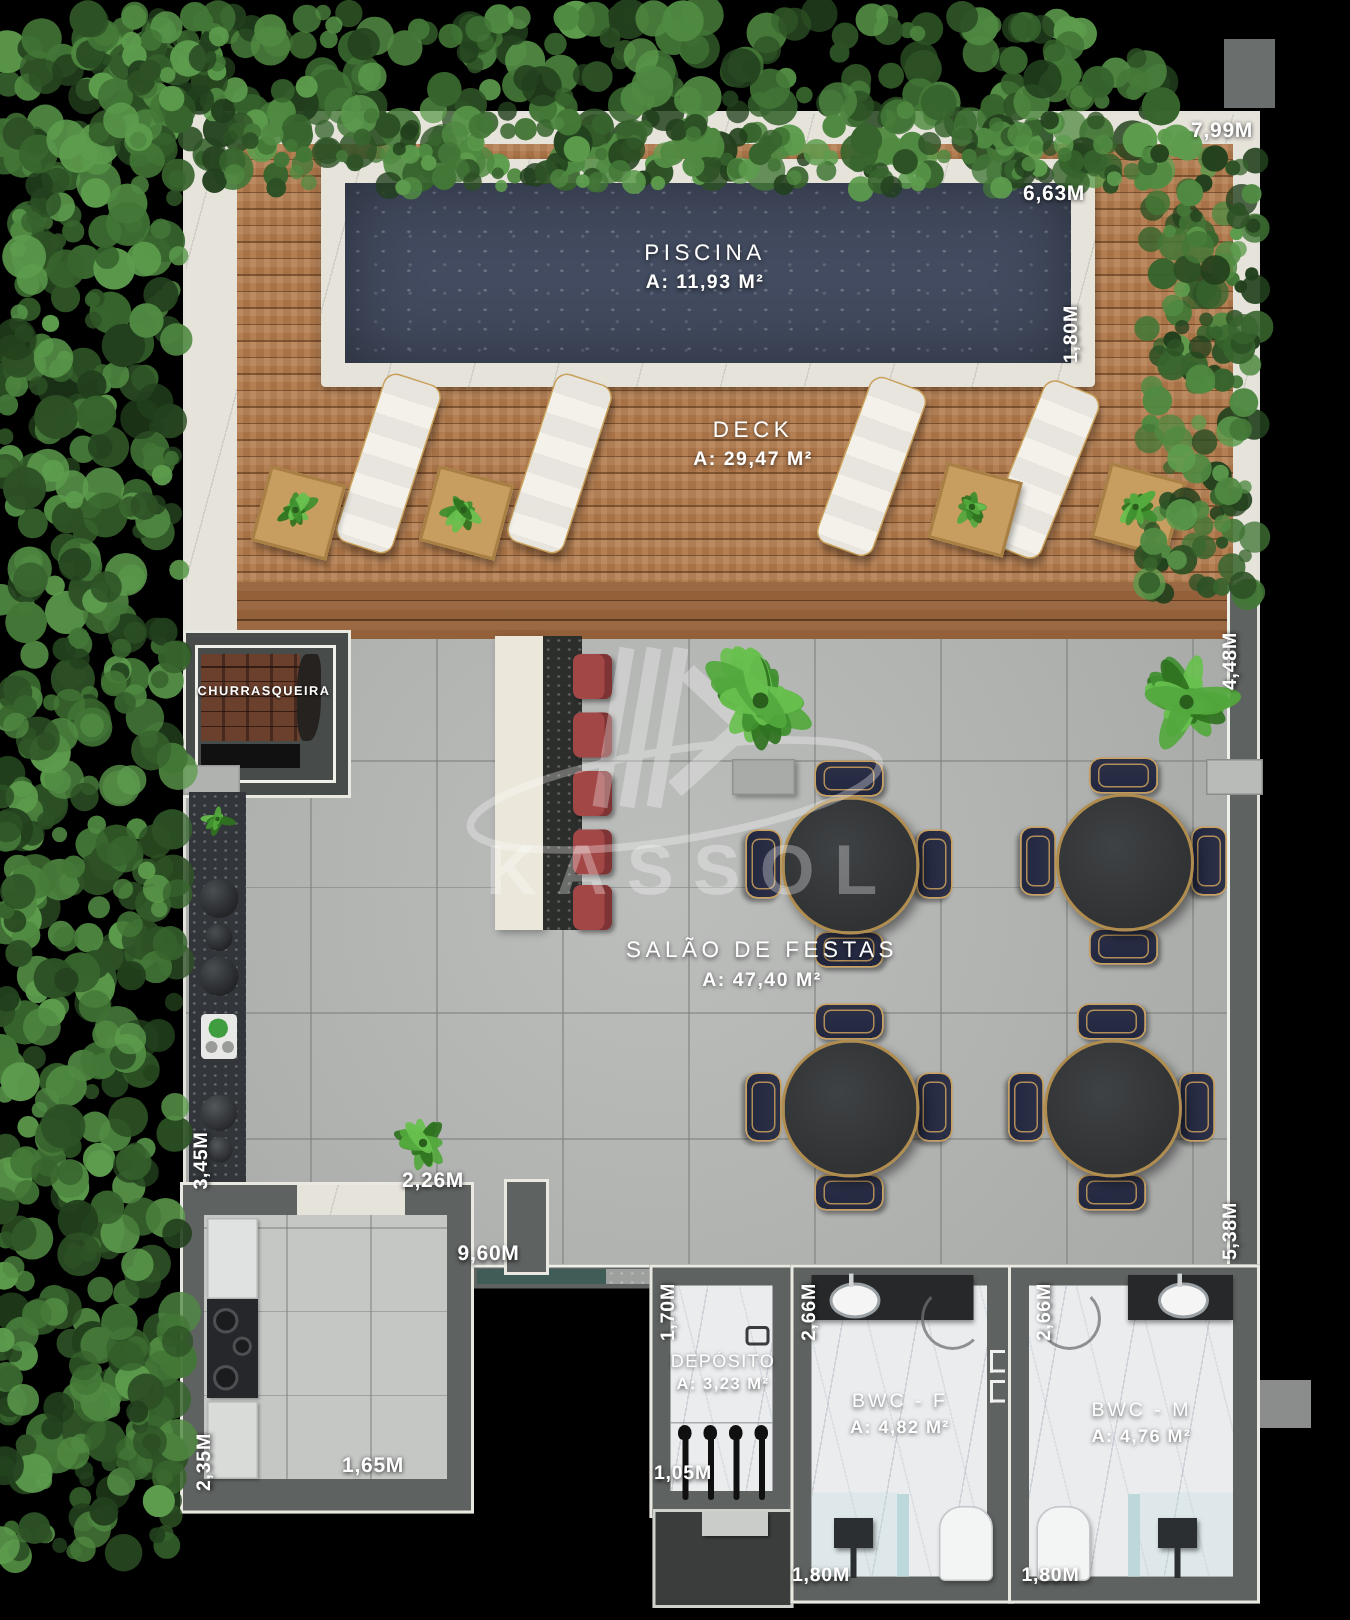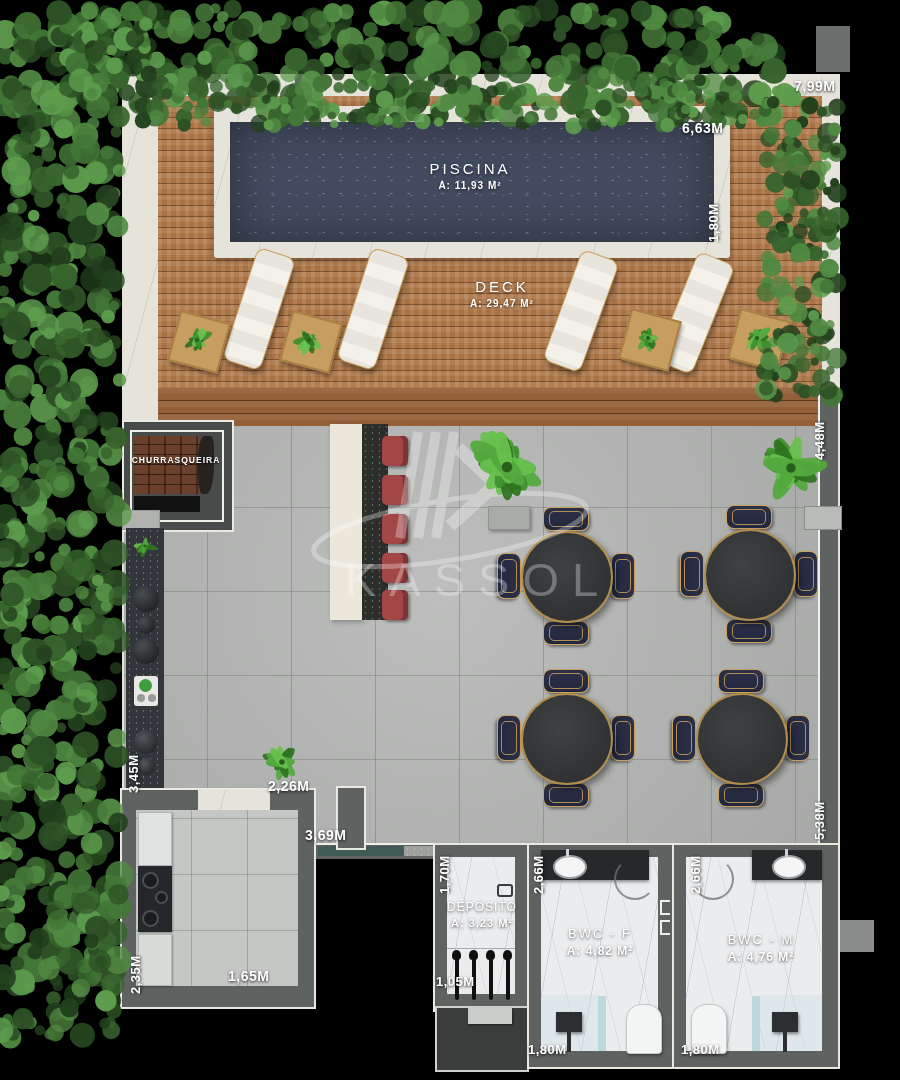--- a/index.html
+++ b/index.html
@@ -39,21 +39,21 @@
   .wline{border:2px solid #e9e9e2;}
   .granite{background:#2c2e2b;
     background-image:radial-gradient(rgba(255,255,255,.25) .7px,transparent 1.2px);background-size:7px 6px;}
   .brick{background:#5d3b2d;
     background-image:
       repeating-linear-gradient(0deg,transparent 0 9px,rgba(30,14,8,.7) 9px 10px),
       repeating-linear-gradient(90deg,rgba(120,70,45,.5) 0 14px,rgba(40,20,12,.45) 14px 16px);}
   
   .room-label{color:#fff;text-align:center;text-shadow:0 1px 3px rgba(0,0,0,.65);z-index:50;}
   .room-label .nm{display:block;font-weight:normal;letter-spacing:3px;font-size:15px;}
-  .room-label .ar{display:block;font-weight:bold;letter-spacing:1px;font-size:10px;margin-top:3px;}
+  .room-label .ar{display:block;font-weight:bold;letter-spacing:1px;font-size:13px;margin-top:3px;}
   .dim{color:#fff;font-weight:bold;font-size:14px;letter-spacing:.5px;
        text-shadow:0 1px 3px rgba(0,0,0,.85);z-index:52;white-space:nowrap;}
   .vdim{transform:rotate(-90deg);transform-origin:left top;font-size:13px;}
   
   .sinktop{background:#26282a;box-shadow:0 2px 3px rgba(0,0,0,.4);}
   .basin{background:#f4f5f4;border:2px solid #9aa0a4;border-radius:50%;}
   .toilet{background:#f3f4f4;border:1px solid #c3c7ca;border-radius:15px 15px 4px 4px;box-shadow:1px 2px 3px rgba(0,0,0,.3);}
   .glass{background:#b7d6d8;opacity:.9;}
   .rain{background:#2c2f31;box-shadow:1px 2px 3px rgba(0,0,0,.45);}
   .arc{border:2px solid rgba(110,114,112,.75);border-color:transparent transparent rgba(110,114,112,.75) rgba(110,114,112,.75);
@@ -66,22 +66,22 @@
   .rtable{background:radial-gradient(circle at 42% 38%,#3f4244,#303234 70%);border:2px solid #b08d4e;border-radius:50%;
     box-shadow:3px 4px 7px rgba(0,0,0,.45);}
   .chair{background:linear-gradient(#2c3148,#222740);border:1px solid #caa05c;border-radius:8px;
     box-shadow:2px 2px 3px rgba(0,0,0,.4);}
   .chair>i{position:absolute;left:5px;right:5px;top:3px;bottom:3px;border:1px solid rgba(202,160,92,.85);border-radius:5px;}
   .mop{background:#101010;border-radius:2px;}
   .mop>i{position:absolute;left:-3px;top:-8px;width:9px;height:10px;background:#101010;border-radius:50% 50% 40% 40%;}
   .appl{box-shadow:1px 1px 2px rgba(0,0,0,.3);}
   .burner{position:absolute;width:13px;height:13px;border:2px solid #4d5052;border-radius:50%;background:#1b1c1e;}
   #watermark{z-index:30;pointer-events:none;}
-  #wm-text{position:absolute;left:332px;top:552px;width:270px;text-align:left;
-    font-weight:normal;font-size:47px;letter-spacing:13px;color:rgba(255,255,255,.30);
+  #wm-text{position:absolute;left:311px;top:552px;width:270px;text-align:left;
+    font-weight:bold;font-size:47px;letter-spacing:13px;color:rgba(255,255,255,.30);
     text-indent:13px;font-family:"Liberation Sans",sans-serif;}
   #veg{position:absolute;left:0;top:0;z-index:40;pointer-events:none;}
   #furn{position:absolute;left:0;top:0;width:900px;height:1080px;z-index:20;pointer-events:none;}
   .lbl-chur{position:absolute;left:126px;top:455px;width:100px;text-align:center;color:#fff;
     font-size:8.5px;font-weight:bold;letter-spacing:1px;text-shadow:0 1px 2px #000;z-index:50;}
 </style>
 </head>
 <body>
 
 <div id="stage">
@@ -1688,20 +1688,24 @@
     </svg>
 
   <div class="abs room-label" style="left:375px;top:160px;width:190px;">
     <span class="nm">PISCINA</span>
     <span class="ar">A: 11,93 M²</span>
   </div>
   <div class="abs room-label" style="left:417px;top:278px;width:170px;">
     <span class="nm">DECK</span>
     <span class="ar">A: 29,47 M²</span>
   </div>
+  <div class="abs room-label" style="left:388px;top:625px;width:240px;">
+    <span class="nm">SALÃO DE FESTAS</span>
+    <span class="ar">A: 47,40 M²</span>
+  </div>
   <div class="lbl-chur">CHURRASQUEIRA</div>
   <div class="abs room-label" style="left:436px;top:900px;width:92px;">
     <span class="nm" style="font-size:12px;letter-spacing:1px;">DEPÓSITO</span>
     <span class="ar" style="font-size:11px;">A: 3,23 M²</span>
   </div>
   <div class="abs room-label" style="left:545px;top:926px;width:110px;">
     <span class="nm" style="font-size:13px;letter-spacing:2px;">BWC - F</span>
     <span class="ar" style="font-size:12px;">A: 4,82 M²</span>
   </div>
   <div class="abs room-label" style="left:702px;top:932px;width:118px;">
@@ -1709,21 +1713,21 @@
     <span class="ar" style="font-size:12px;">A: 4,76 M²</span>
   </div>
 
   <div class="abs dim" style="left:794px;top:78px;">7,99M</div>
   <div class="abs dim" style="left:682px;top:120px;">6,63M</div>
   <div class="abs dim vdim" style="left:706px;top:242px;">1,80M</div>
   <div class="abs dim vdim" style="left:812px;top:460px;">4,48M</div>
   <div class="abs dim vdim" style="left:812px;top:840px;">5,38M</div>
   <div class="abs dim vdim" style="left:126px;top:793px;">3,45M</div>
   <div class="abs dim" style="left:268px;top:778px;">2,26M</div>
-  <div class="abs dim" style="left:305px;top:827px;">3,69M</div>
+  <div class="abs dim" style="left:305px;top:827px;">9,60M</div>
   <div class="abs dim vdim" style="left:128px;top:994px;">2,35M</div>
   <div class="abs dim" style="left:228px;top:968px;">1,65M</div>
   <div class="abs dim vdim" style="left:437px;top:894px;">1,70M</div>
   <div class="abs dim" style="left:436px;top:974px;font-size:13px;">1,05M</div>
   <div class="abs dim vdim" style="left:531px;top:894px;">2,66M</div>
   <div class="abs dim" style="left:528px;top:1042px;font-size:13px;">1,80M</div>
   <div class="abs dim vdim" style="left:688px;top:894px;">2,66M</div>
   <div class="abs dim" style="left:681px;top:1042px;font-size:13px;">1,80M</div>
 
 </div>

